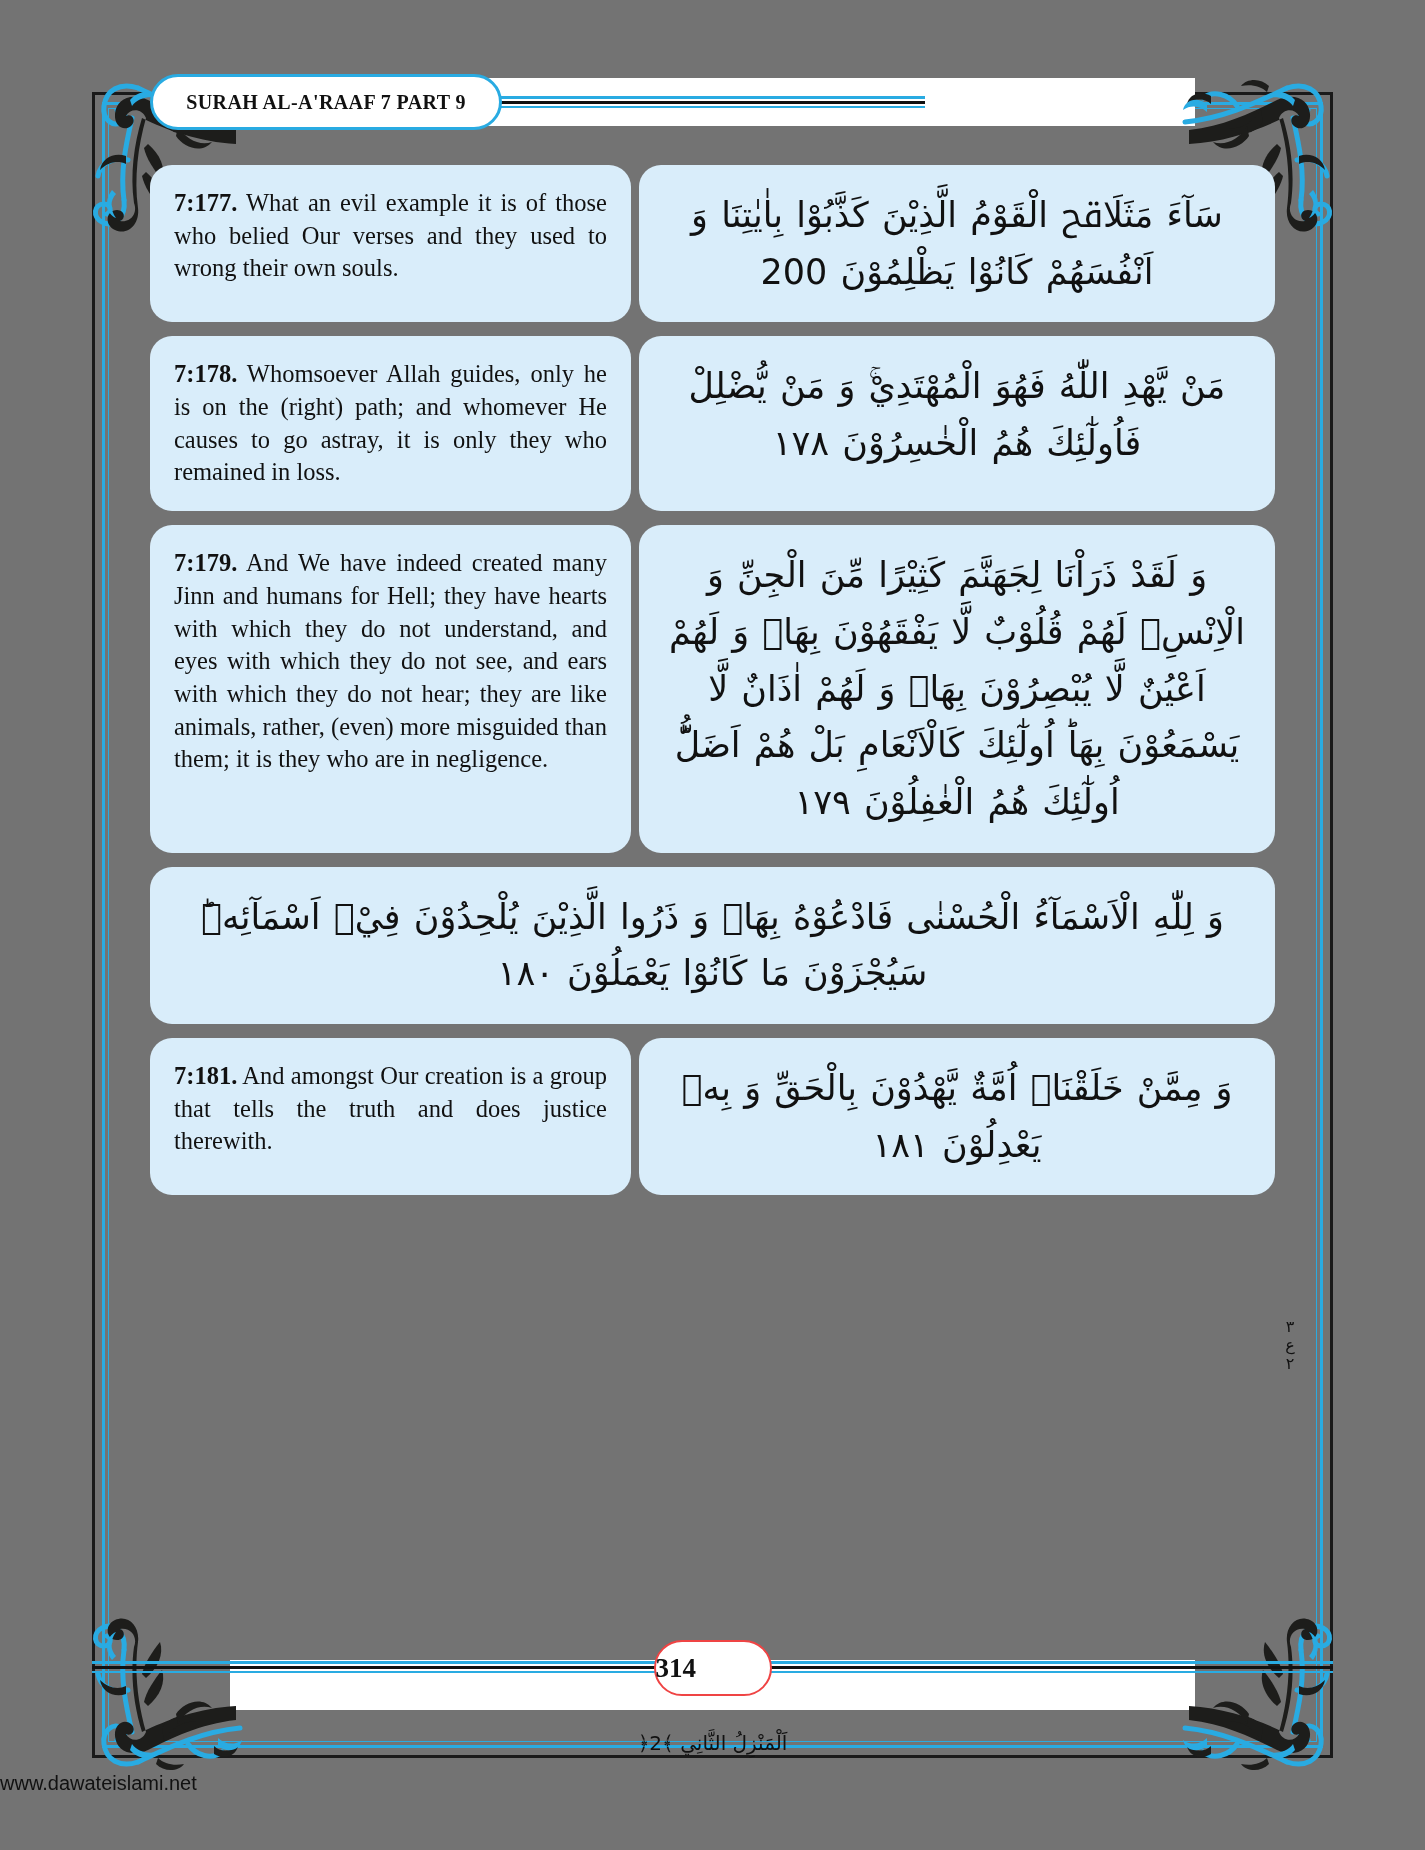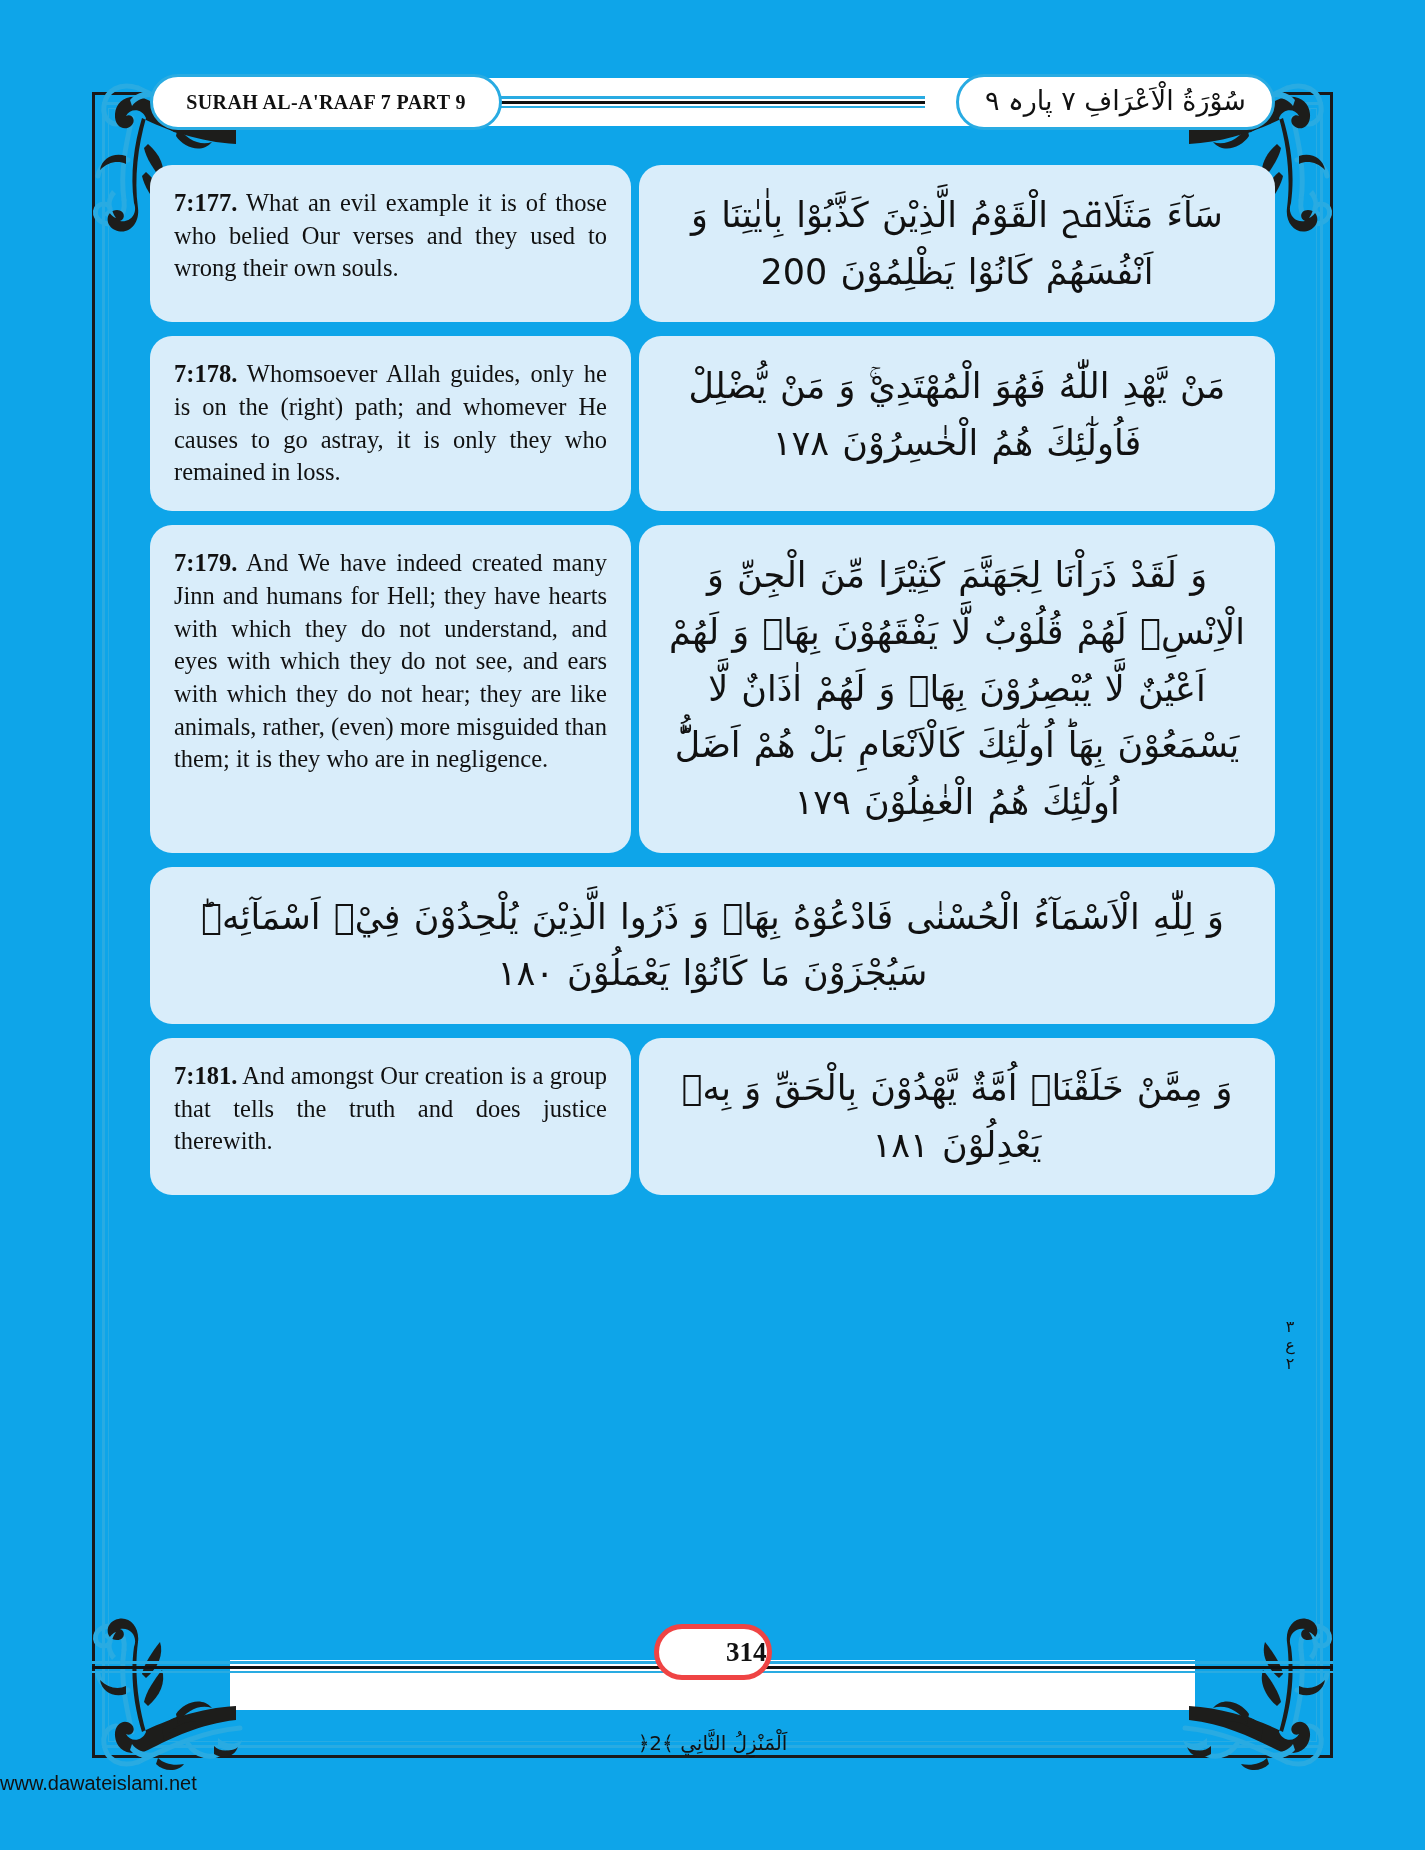--- a/index.html
+++ b/index.html
@@ -10,21 +10,21 @@
     background: #ffffff;
     font-family: "Liberation Serif", serif;
     overflow: hidden;
     position: relative;
   }
 
   
   .page {
     position: absolute;
     inset: 0;
-    background: #0ea5e9;
+    background: #737373;
   }
 
   
   .frame-outer {
     position: absolute;
     left: 92px; top: 92px; right: 92px; bottom: 92px;
     border: 3px solid #1a1a1a;
   }
   .frame-inner {
     position: absolute;
@@ -195,31 +195,31 @@
     position: absolute; left: 0; right: 0; top: 0; height: 3px; background: #29abe2;
   }
   .footer-rules .ln-black {
     position: absolute; left: 0; right: 0; top: 5px; height: 3px; background: #111111;
   }
   .footer-rules .ln-blue-bot {
     position: absolute; left: 0; right: 0; top: 10px; height: 2px; background: #29abe2;
   }
   .page-num {
     position: absolute;
-    bottom: 170px;
+    bottom: 154px;
     left: 50%;
     transform: translateX(-50%);
     width: 118px;
     height: 56px;
     background: #ffffff;
-    border: 5px solid #ef4444;
+    border: 2px solid #ef4444;
     border-radius: 28px;
     display: flex;
     align-items: center;
-    justify-content: flex-end;
+    justify-content: flex-start;
     font-family: "Liberation Serif", serif;
     font-size: 27px;
     font-weight: bold;
     color: #111111;
     z-index: 9;
   }
   .footer-arabic {
     position: absolute;
     bottom: 95px;
     left: 0;
@@ -369,23 +369,20 @@
   <div class="header-connector">
     <div class="ln-blue-top"></div>
     <div class="ln-black"></div>
     <div class="ln-blue-bot"></div>
   </div>
 
   <div class="header-row">
     <div class="plaque plaque-en">
       <span>SURAH AL-A'RAAF 7 PART 9</span>
     </div>
-    <div class="plaque plaque-ar">
-      <span>سُوْرَةُ الْاَعْرَافِ ٧ پارہ ٩</span>
-    </div>
   </div>
 
   <div class="content">
 
     <div class="verse-row">
       <div class="panel panel-en">
         <span class="vnum">7:177.</span>
         <span>What an evil example it is of those who belied Our verses and they used to wrong their own souls.</span>
       </div>
       <div class="panel panel-ar">

